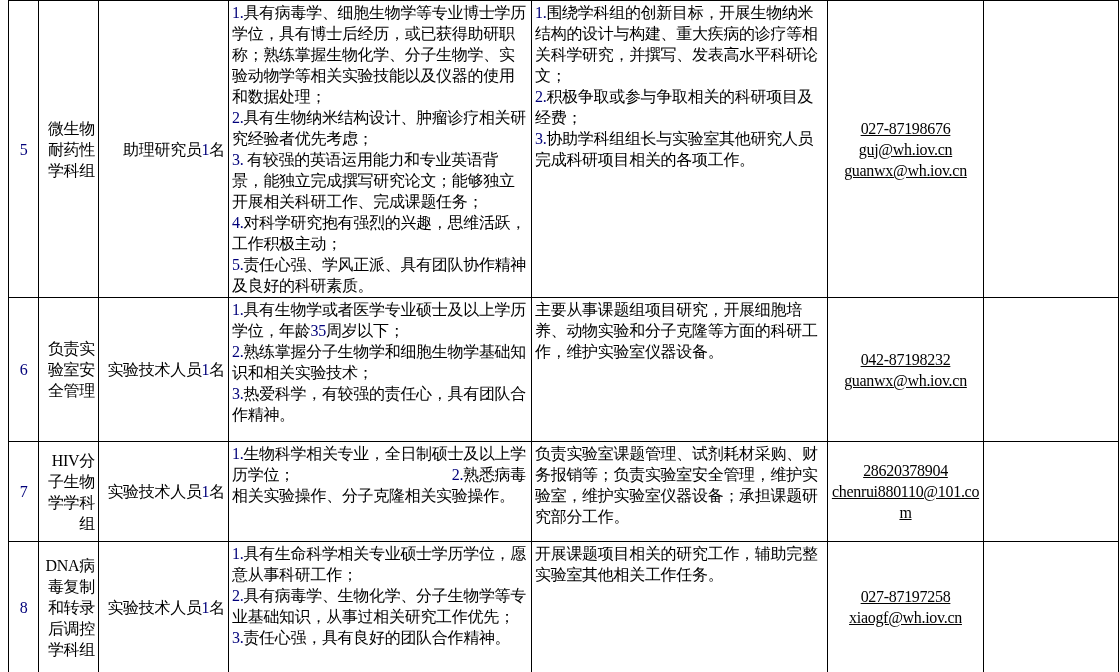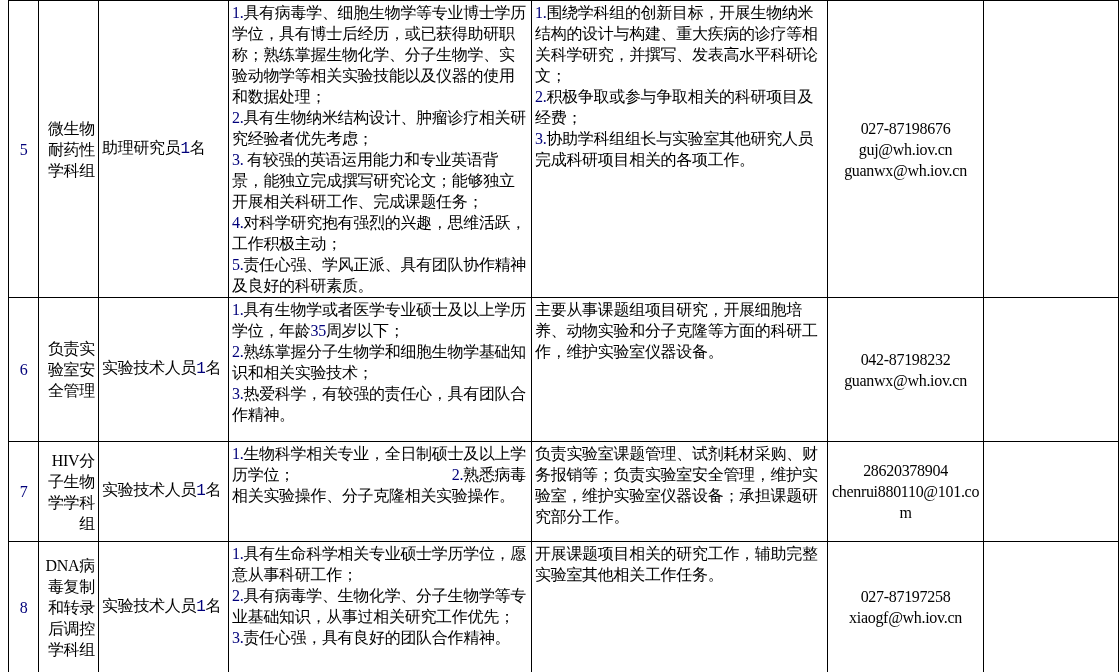--- a/index.html
+++ b/index.html
@@ -36,37 +36,37 @@
     text-align: center;
     vertical-align: middle;
   }
   td.c-group {
     text-align: right;
     vertical-align: middle;
     padding: 1px 2px;
     margin-top: 26px;
   }
   td.c-pos {
-    text-align: left;
+    text-align: right;
     vertical-align: middle;
-    font-family: Liberation Mono, monospace;
   }
   td.c-req, td.c-duty {
     text-align: left;
     vertical-align: top;
     white-space: pre-wrap;
     word-break: break-all;
   }
   td.c-contact {
     text-align: center;
     vertical-align: middle;
     word-break: break-all;
     line-height: 23px;
   }
   td.c-contact div {
+    text-decoration: underline;
   }
   td.c-remarks {
     background: #ffffff;
   }
   .num {
     color: #00007a;
   }
 </style>
 </head>
 <body>

